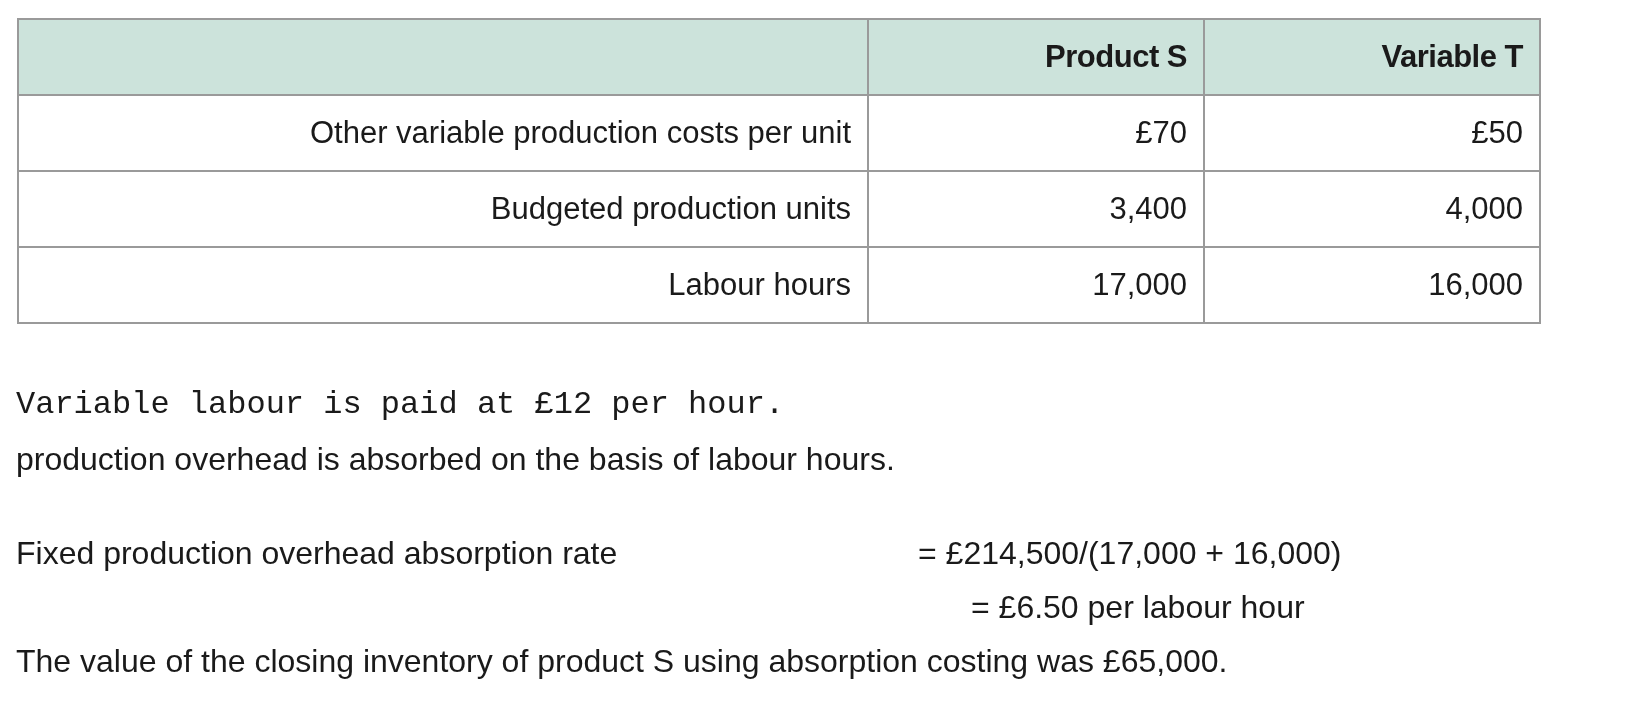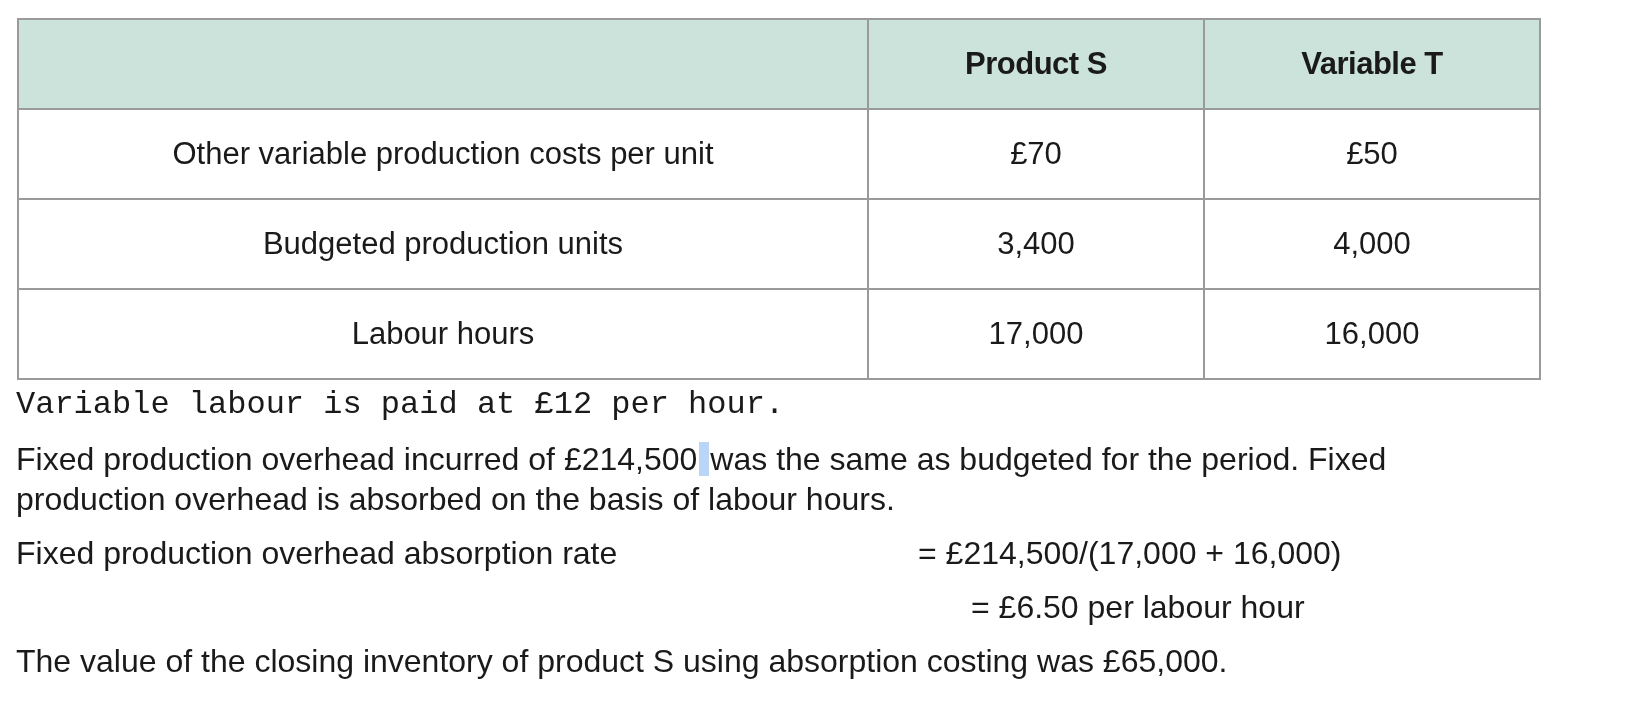--- a/index.html
+++ b/index.html
@@ -20,22 +20,22 @@
     left: 17px;
     top: 18px;
     width: 1522px;
     border-collapse: collapse;
     table-layout: fixed;
     font-size: 31px;
   }
   .data-table th, .data-table td {
     border: 2px solid #9a9a9a;
     height: 64px;
-    padding: 12px 16px;
-    text-align: center;
+    padding: 5px 16px;
+    text-align: right;
     vertical-align: middle;
     white-space: nowrap;
   }
   .data-table thead th {
     background: #cce3db;
     font-weight: bold;
     letter-spacing: -0.5px;
   }
   .data-table col.c-label { width: 850px; }
   .data-table col.c-s { width: 336px; }
@@ -94,21 +94,20 @@
       <td>Labour hours</td>
       <td>17,000</td>
       <td>16,000</td>
     </tr>
   </tbody>
 </table>
 
 <div class="para" style="top:385px;font-family:Liberation Mono, monospace;">Variable labour is paid at £12 per hour.</div>
 
 <div class="para" style="top:439px;">
-  <div><span>Fixed production overhead incurred of £214,500</span><span class="sel-caret"></span><span>was the same as budgeted for the period. Fixed</span></div>
   <div>production overhead is absorbed on the basis of labour hours.</div>
 </div>
 
 <div class="calc-row" style="left:16px; top:533px;">Fixed production overhead absorption rate</div>
 <div class="calc-row" style="left:918px; top:533px;">= £214,500/(17,000 + 16,000)</div>
 <div class="calc-row" style="left:971px; top:587px;">= £6.50 per labour hour</div>
 
 <div class="para" style="top:641px;">The value of the closing inventory of product S using absorption costing was £65,000.</div>
 
 </body></html>

